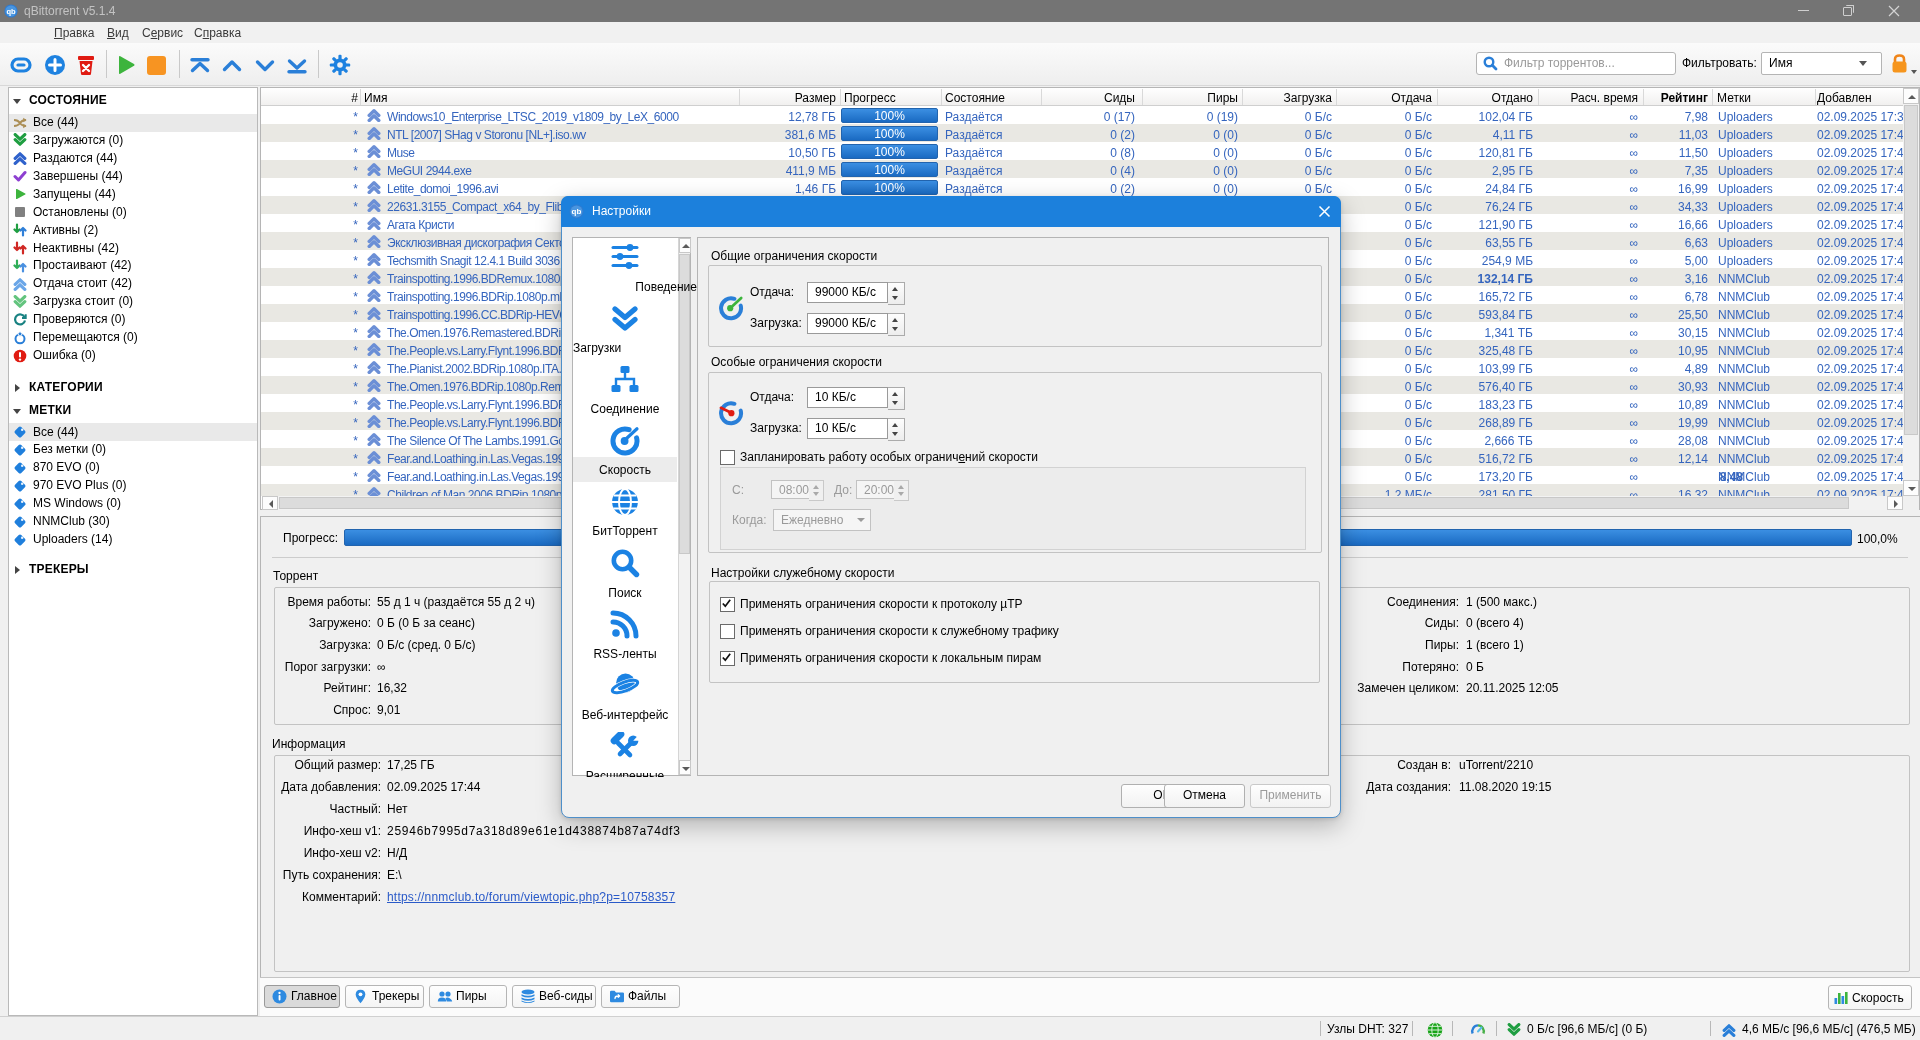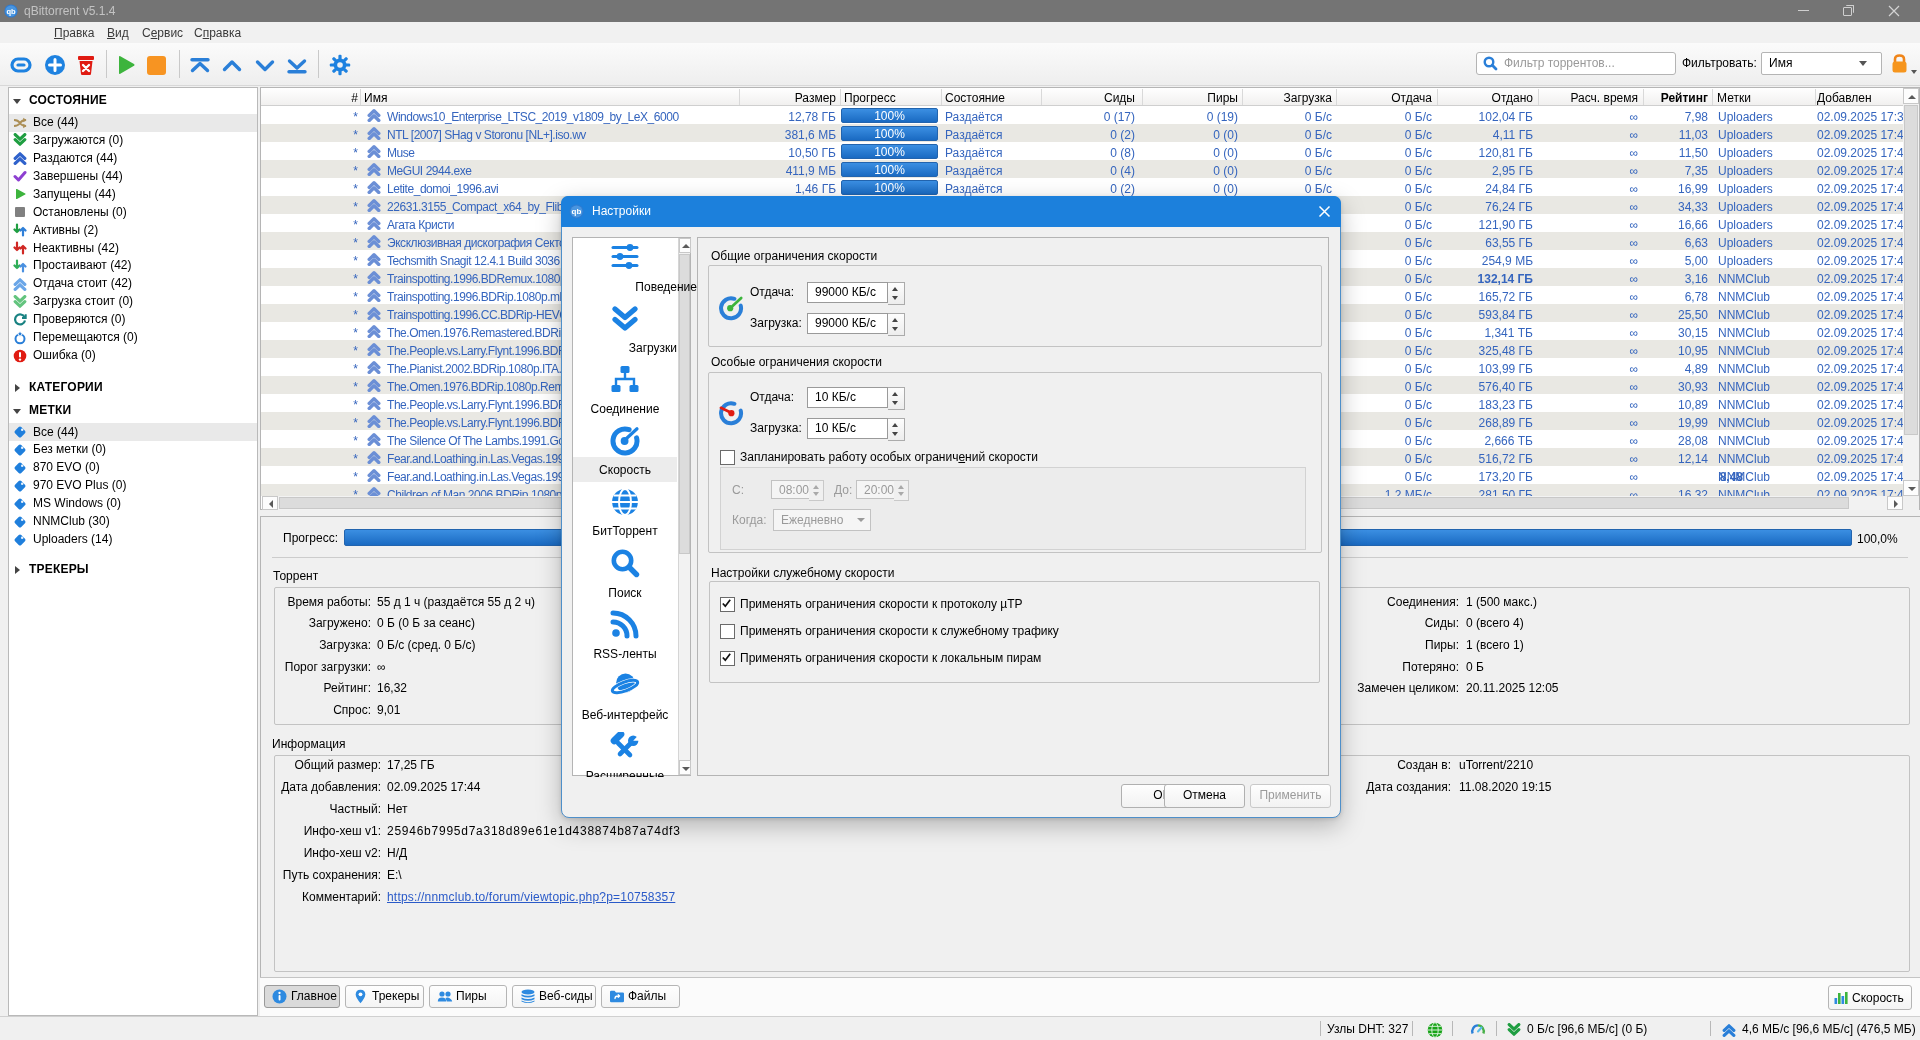--- a/index.html
+++ b/index.html
@@ -882,21 +882,21 @@
         <circle cx="19" cy="23.5" r="3.4"></circle>
       </g>
     </svg></div>
 <div class="tx" style="left:593px;top:279.5px;width:104px;text-align:right;white-space:nowrap;overflow:hidden;">Поведение</div>
 <div class="abs" style="left:610px;top:303.2px;width:30px;height:30px;"><svg width="30" height="30" viewBox="0 0 30 30" style="">
       <g fill="none" stroke="#1b82e3" stroke-width="5.2" stroke-linecap="round" stroke-linejoin="round">
         <path d="M5 6 L15 14.5 L25 6"></path>
         <path d="M5 16.5 L15 25 L25 16.5"></path>
       </g>
     </svg></div>
-<div class="tx" style="left:573px;top:340.7px;width:104px;text-align:right;white-space:nowrap;overflow:hidden;">Загрузки</div>
+<div class="tx" style="left:573px;top:340.7px;width:104px;text-align:left;white-space:nowrap;overflow:hidden;">Загрузки</div>
 <div class="abs" style="left:610px;top:364.4px;width:30px;height:30px;"><svg width="30" height="30" viewBox="0 0 30 30" style="">
       <g fill="#1b82e3">
         <rect x="10.5" y="2" width="9" height="7" rx="1.5"></rect>
         <rect x="1.5" y="21" width="9" height="7" rx="1.5"></rect>
         <rect x="19.5" y="21" width="9" height="7" rx="1.5"></rect>
       </g>
       <path d="M15 9 V15 M6 21 V15 H24 V21" fill="none" stroke="#1b82e3" stroke-width="2.4"></path>
     </svg></div>
 <div class="tx" style="left:573px;top:401.9px;width:104px;text-align:center;white-space:nowrap;overflow:hidden;">Соединение</div>
 <div class="abs" style="left:610px;top:425.59999999999997px;width:30px;height:30px;"><svg width="30" height="30" viewBox="0 0 30 30" style="">

